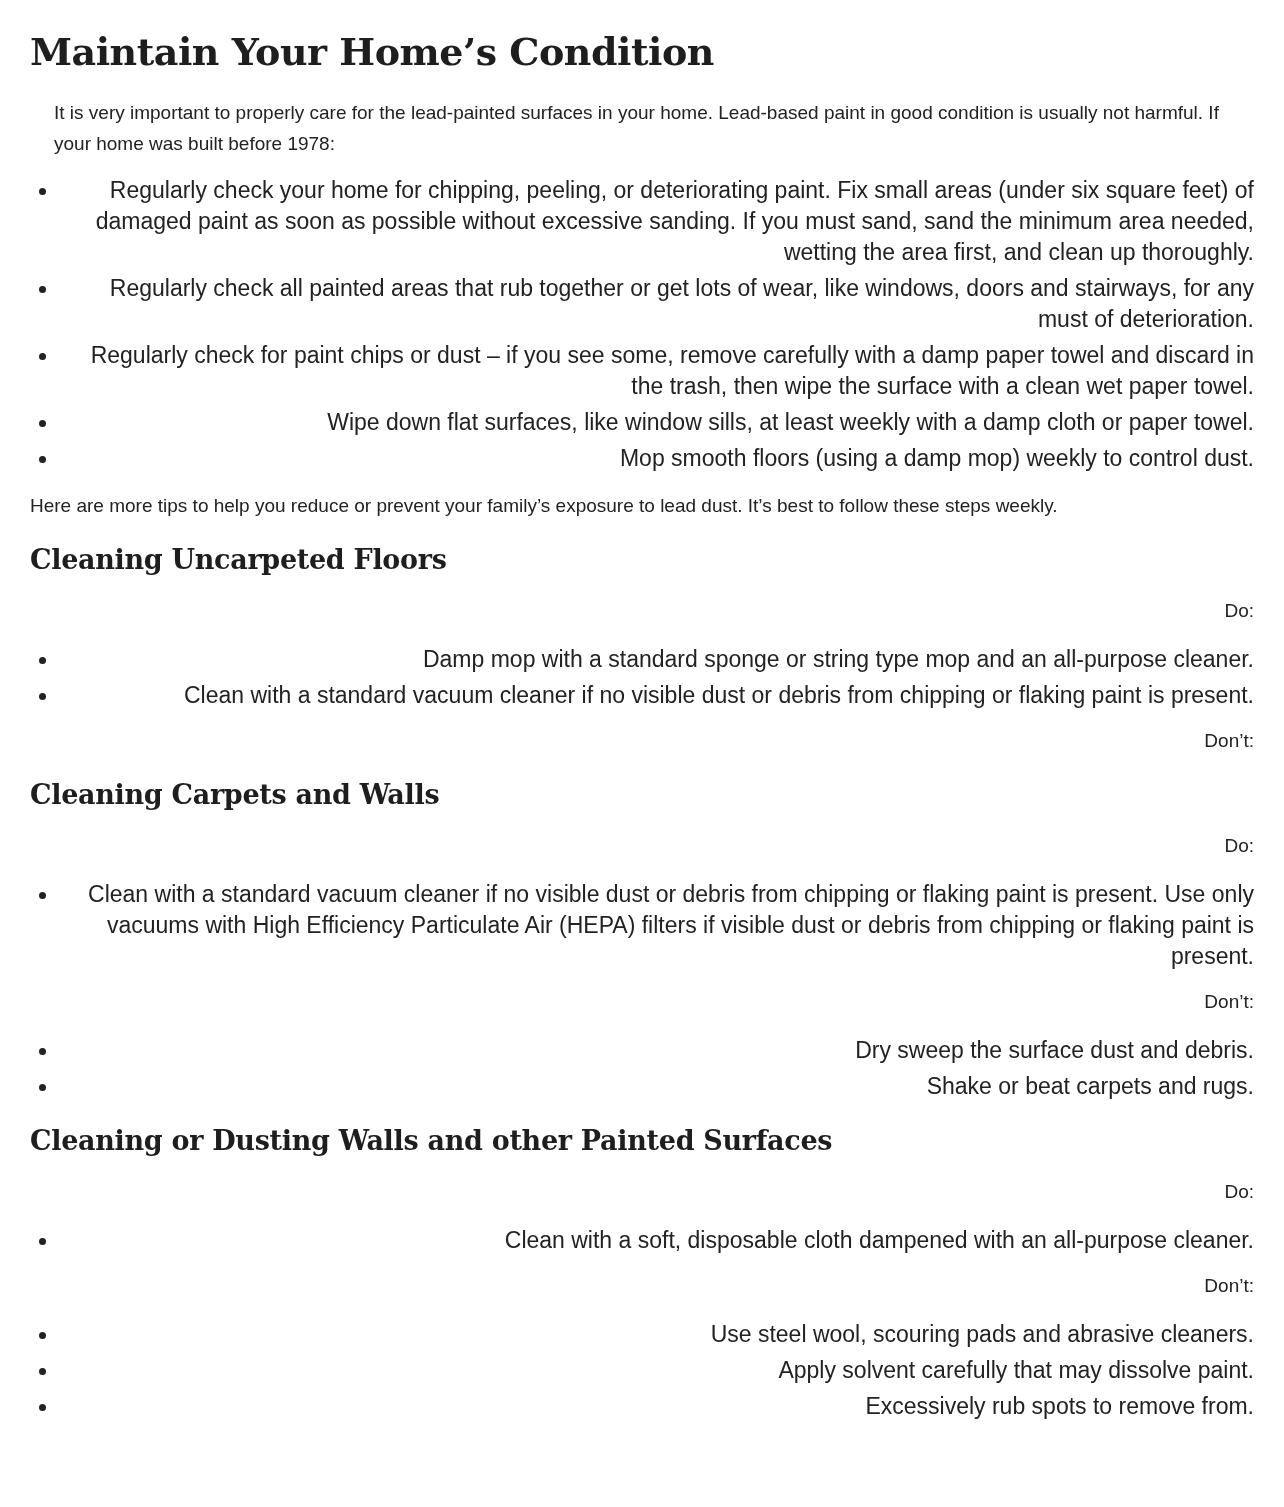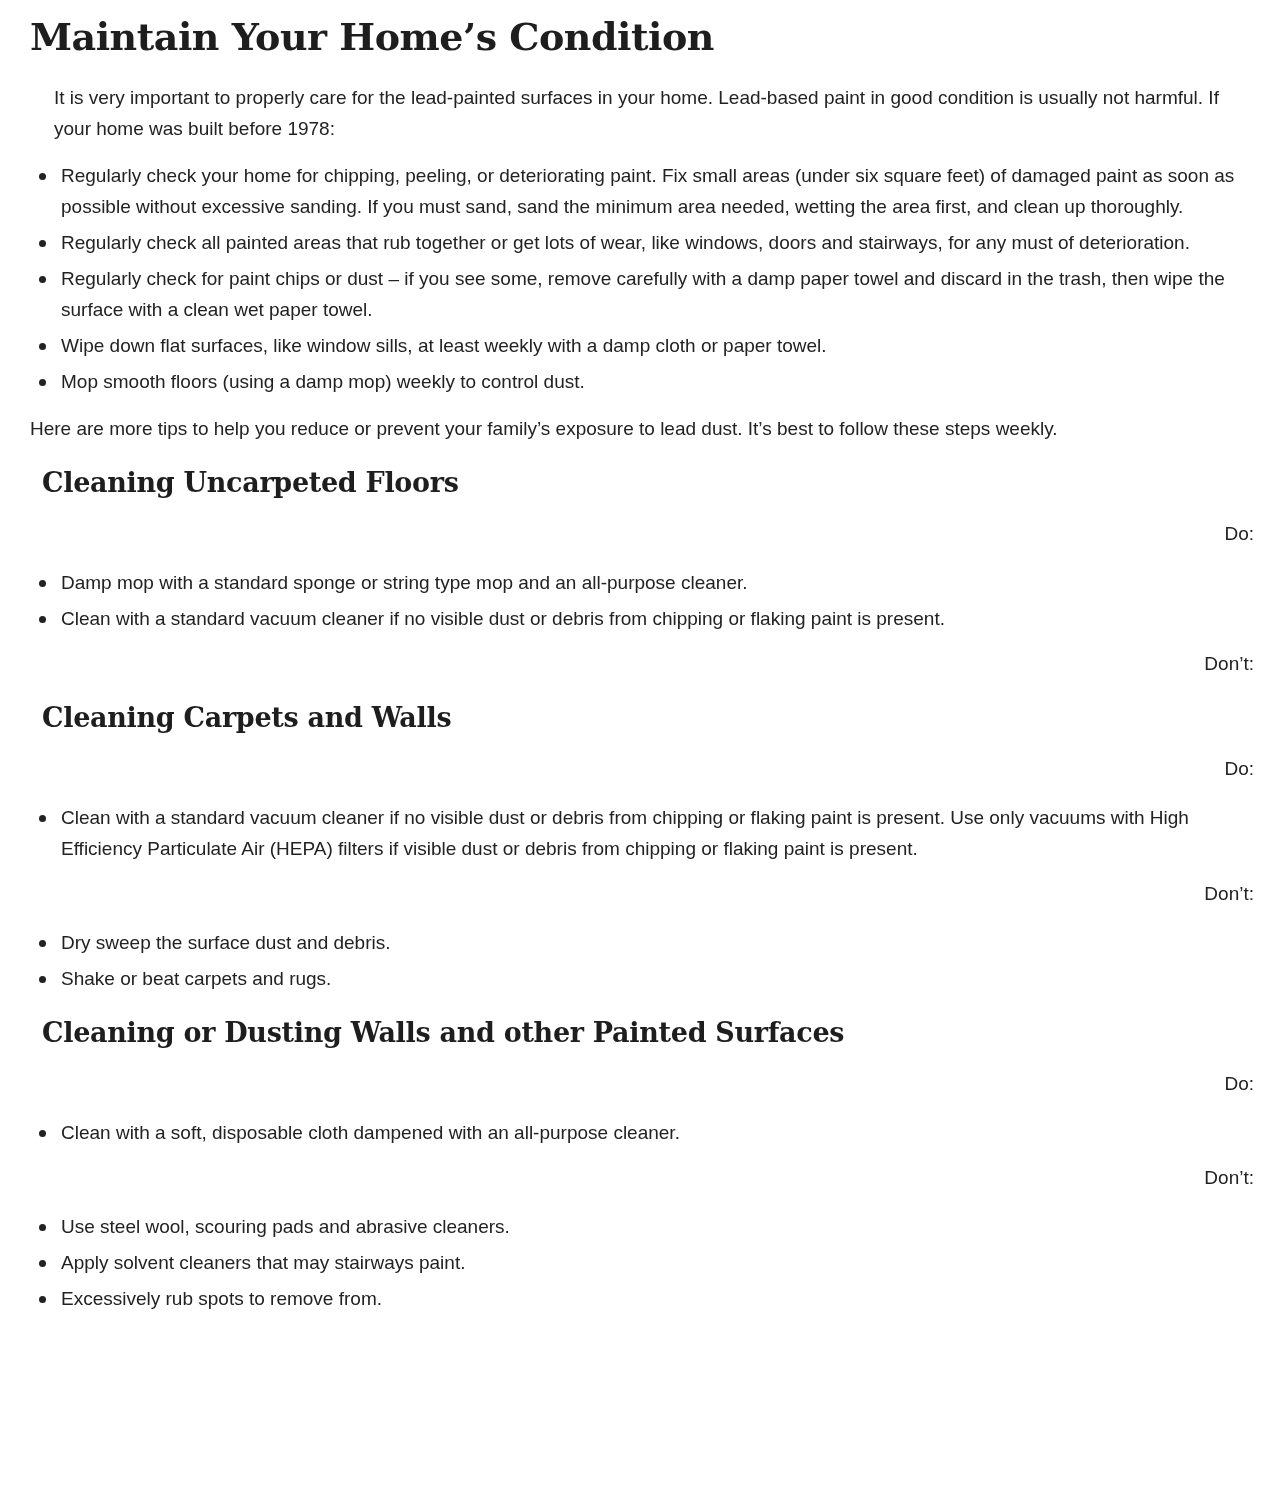--- a/index.html
+++ b/index.html
@@ -9,48 +9,49 @@
     overflow: hidden;
     color: #222222;
     font-family: "Liberation Sans", sans-serif;
   }
   .page { padding: 0 30px; }
   h1 {
     font-family: "DejaVu Serif", serif;
     font-weight: bold;
     font-size: 38px;
     line-height: 46px;
-    margin: 14px 0 0 0;
+    margin: 29px 0 0 0;
     color: #1e1e1e;
     letter-spacing: -0.5px;
   }
   h2 {
     font-family: "DejaVu Serif", serif;
     font-weight: bold;
     font-size: 27px;
     line-height: 34px;
-    margin: 12px;
+    margin: 0;
     color: #1e1e1e;
     letter-spacing: -0.3px;
   }
   p {
     font-size: 19px;
     line-height: 31px;
     margin: 0;
   }
   ul {
     margin: 0;
     padding-left: 31px;
     list-style: none;
   }
   li {
     position: relative;
-    font-size: 19px;
+    font-size: 23px;
     line-height: 31px;
     margin-bottom: 5px;
+    text-align: right;
   }
   li::before {
     content: "";
     position: absolute;
     left: -22px;
     top: 13px;
     width: 7px;
     height: 7px;
     border-radius: 50%;
     background: #222222;
@@ -103,17 +104,17 @@
 
   <div class="section">
     <h2>Cleaning or Dusting Walls and other Painted Surfaces</h2>
     <p class="label">Do:</p>
     <ul>
       <li>Clean with a soft, disposable cloth dampened with an all-purpose cleaner.</li>
     </ul>
     <p class="label dont-label">Don’t:</p>
     <ul>
       <li>Use steel wool, scouring pads and abrasive cleaners.</li>
-      <li>Apply solvent cleaners that may stairways paint.</li>
+      <li>Apply solvent carefully that may dissolve paint.</li>
       <li>Excessively rub spots to remove from.</li>
     </ul>
   </div>
 </div>
 
 </body></html>

